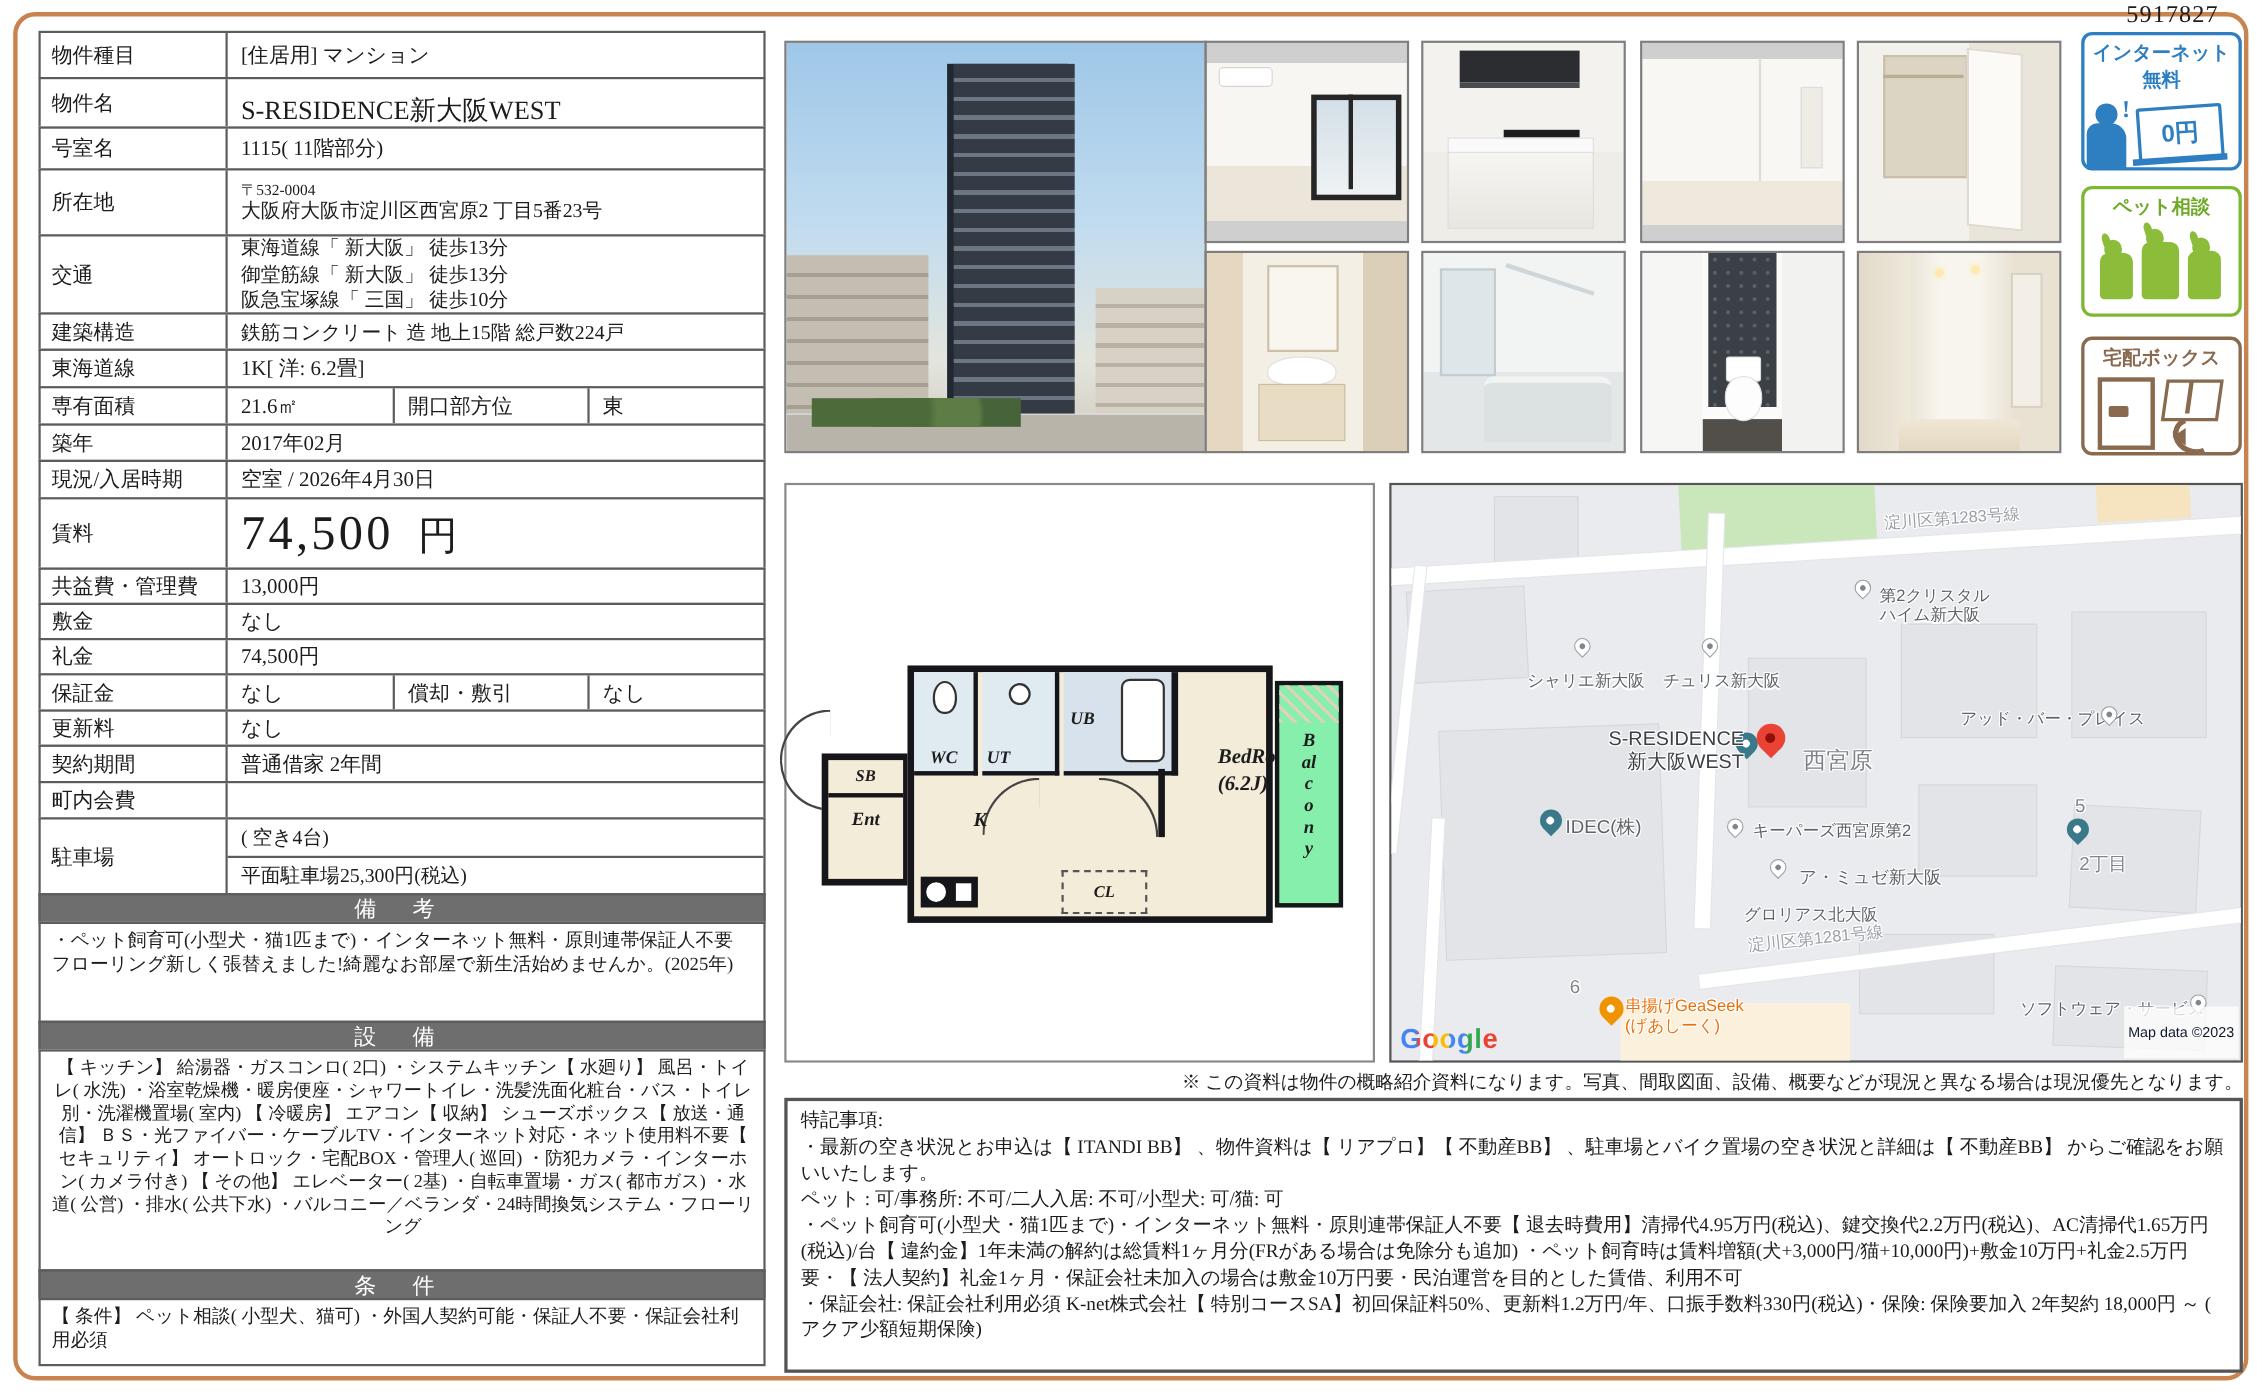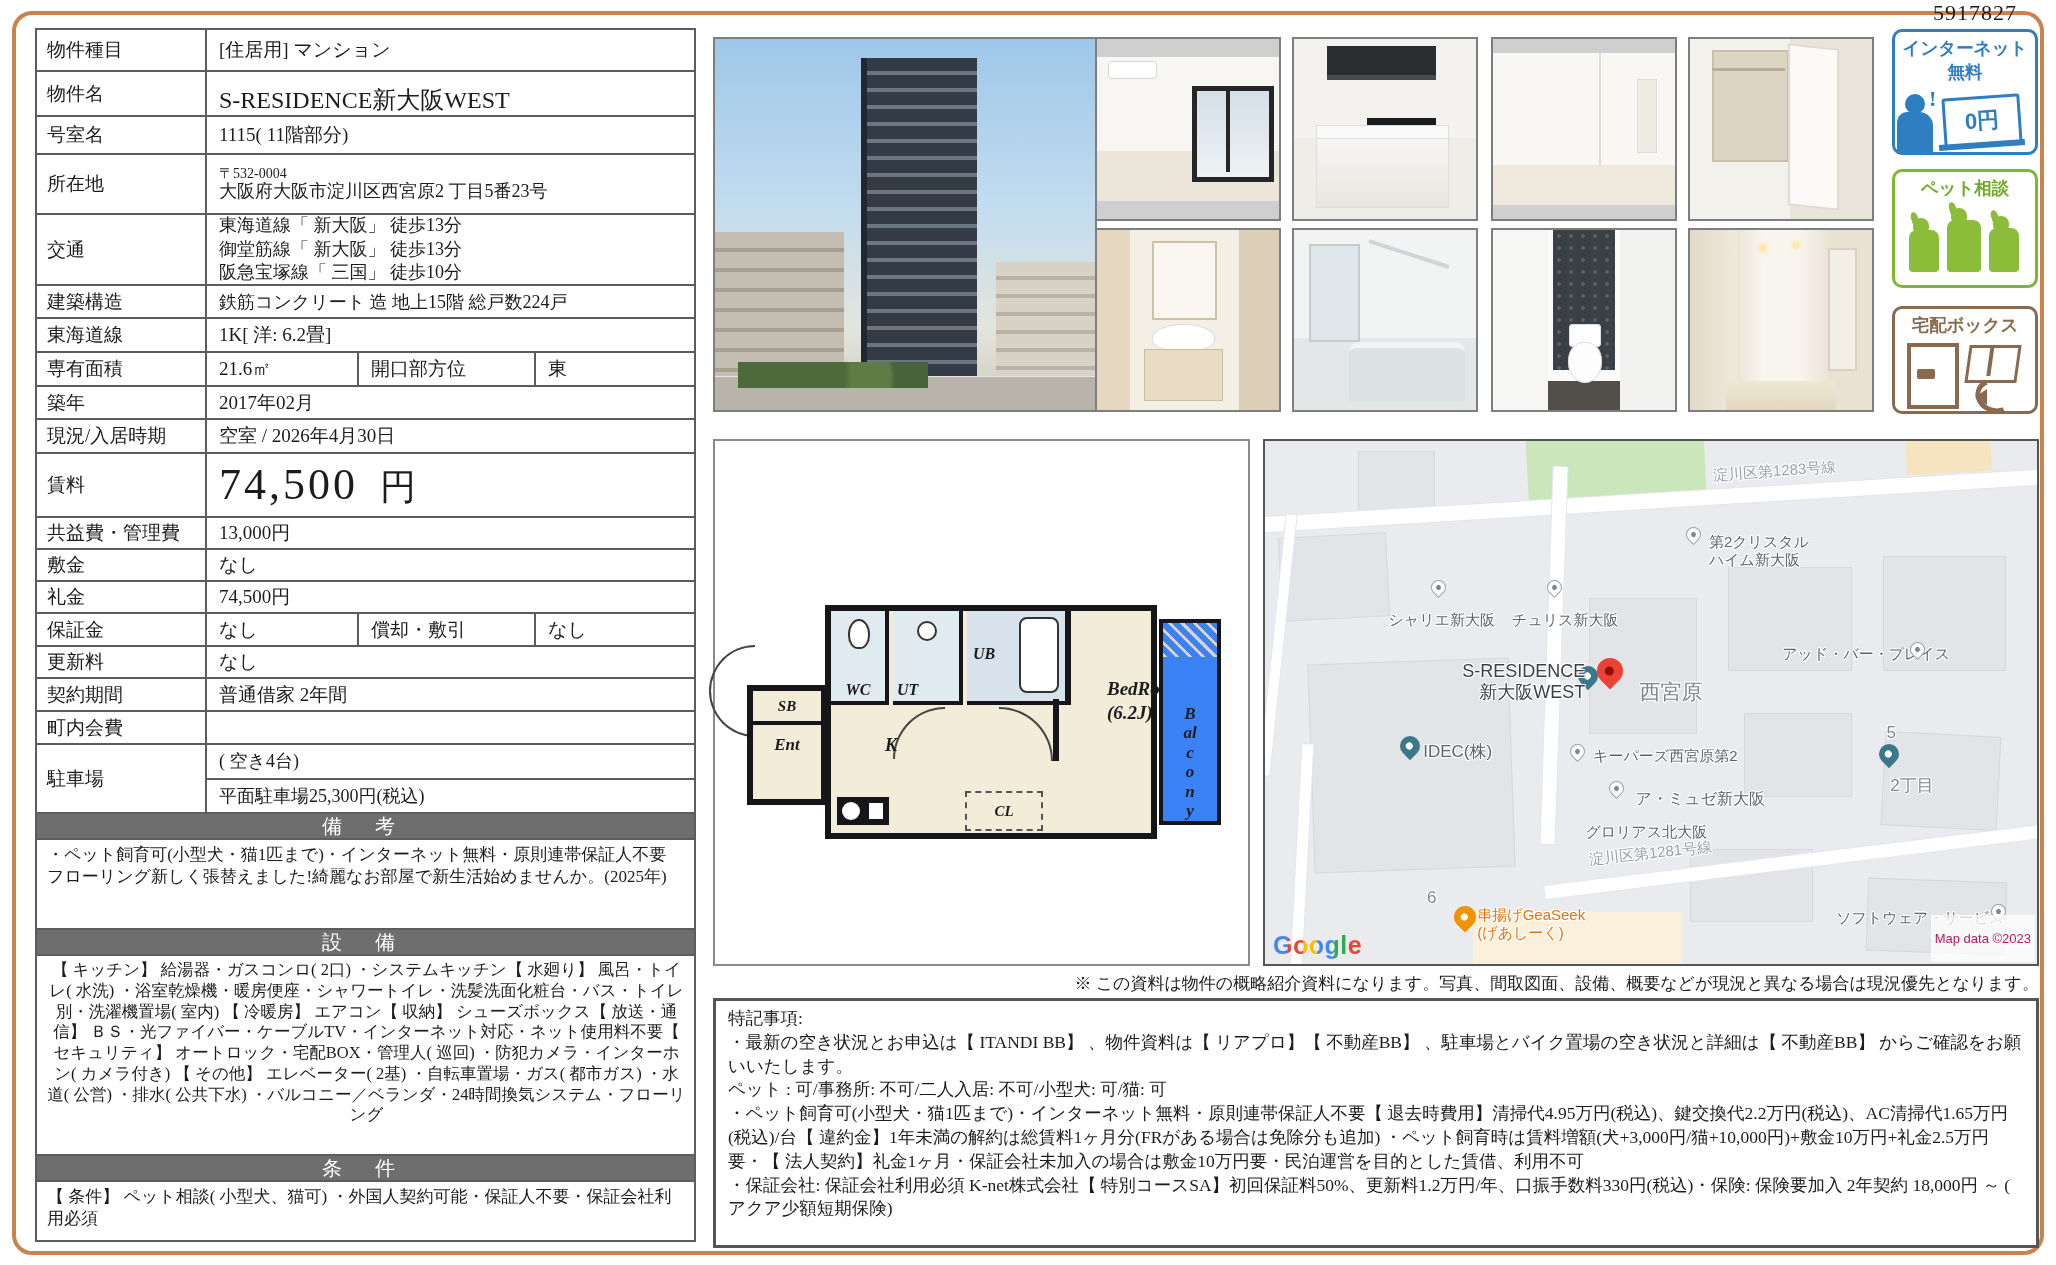--- a/index.html
+++ b/index.html
@@ -129,21 +129,21 @@
   .fp-ub .fp-lbl{left:6px;top:34px;}
   .fp-k{left:54px;top:124px;font-size:18px;}
   .fp-stove{left:6px;bottom:8px;width:52px;height:28px;background:#16161a;}
   .fp-stove::after{content:"";position:absolute;left:5px;top:5px;width:18px;height:18px;border-radius:50%;background:#fff;}
   .fp-stove::before{content:"";position:absolute;right:6px;top:6px;width:14px;height:16px;background:#fff;}
   .fp-cl{left:134px;bottom:2px;width:78px;height:40px;border:2px dashed #555;background:#f3ecd9;font-size:15px;display:flex;align-items:center;justify-content:center;}
   .fp-wall{left:222px;top:88px;width:6px;height:62px;background:#15151a;}
   .fp-arc1{left:62px;top:96px;width:52px;height:52px;border-left:2px solid #444;border-top:2px solid #444;border-top-left-radius:52px;}
   .fp-arc2{left:168px;top:96px;width:54px;height:54px;border-right:2px solid #444;border-top:2px solid #444;border-top-right-radius:54px;}
   .fp-bedroom{left:226px;top:66px;width:100px;text-align:center;font-size:19px;line-height:1.25;}
-  .fp-balcony{left:426px;top:26px;width:62px;height:206px;border:4px solid #15151a;background:#3b82f6;display:flex;align-items:flex-end;justify-content:center;}
+  .fp-balcony{left:426px;top:26px;width:62px;height:206px;border:4px solid #15151a;background:#86efac;display:flex;align-items:center;justify-content:center;}
   .fp-balcony::before{content:"";position:absolute;right:0;top:0;width:100%;height:34px;background:repeating-linear-gradient(45deg,#d9d2bd 0 3px,transparent 3px 9px);}
   .v-letters{position:static;width:14px;word-break:break-all;line-height:1.15;font-size:17px;text-align:center;}
 
   
   .map{position:absolute;left:1263px;top:439px;width:776px;height:527px;background:#e9ebee;border:2px solid #555;box-sizing:border-box;overflow:hidden;
        font-family:"Liberation Sans","DejaVu Sans",sans-serif;}
   .map *{position:absolute;box-sizing:border-box;}
   .bld{background:#e2e4e8;border:1px solid #d5d8dc;}
   .road{background:#fff;box-shadow:0 0 0 1px #e3e6ea;}
   .halo{text-shadow:-1px -1px 0 #fff,1px -1px 0 #fff,-1px 1px 0 #fff,1px 1px 0 #fff,0 1px 0 #fff,0 -1px 0 #fff;}
@@ -153,21 +153,21 @@
   .pin::after{content:"";position:absolute;left:4px;top:4px;width:5px;height:5px;border-radius:50%;background:#80868b;}
   .pin-red{width:26px;height:26px;background:#ea4335;border:none;border-radius:50% 50% 50% 0;transform:rotate(-45deg);}
   .pin-red::after{content:"";position:absolute;left:8px;top:8px;width:9px;height:9px;border-radius:50%;background:#8f1007;}
   .pin-teal{width:20px;height:20px;background:#39798a;border:none;border-radius:50% 50% 50% 0;transform:rotate(-45deg);}
   .pin-teal::after{content:"";position:absolute;left:6px;top:6px;width:7px;height:7px;border-radius:50%;background:#fff;}
   .pin-food{width:22px;height:22px;background:#f09300;border:none;border-radius:50% 50% 50% 0;transform:rotate(-45deg);}
   .pin-food::after{content:"";position:absolute;left:7px;top:7px;width:7px;height:7px;border-radius:50%;background:#fff;}
   .glogo{font-weight:bold;font-size:25px;letter-spacing:0.5px;
          background:linear-gradient(90deg,#4285F4 0 17%,#EA4335 17% 34%,#FBBC05 34% 50%,#4285F4 50% 67%,#34A853 67% 84%,#EA4335 84%);
          -webkit-background-clip:text;background-clip:text;color:transparent;}
-  .mattr{font-size:13px;color:#be185d;background:rgba(255,255,255,.75);padding:16px 4px;}
+  .mattr{font-size:13px;color:#0f172a;background:rgba(255,255,255,.75);padding:16px 4px;}
 
   
   .disclaimer{position:absolute;left:713px;top:972px;width:1326px;text-align:right;font-size:17px;}
   .notes{position:absolute;left:713px;top:998px;width:1326px;height:250px;border:3px solid #555;box-sizing:border-box;background:#fff;
          padding:6px 12px;font-size:17.5px;line-height:1.36;white-space:pre-line;overflow:hidden;}
 </style>
 </head>
 <body>
 
 <div class="page">

